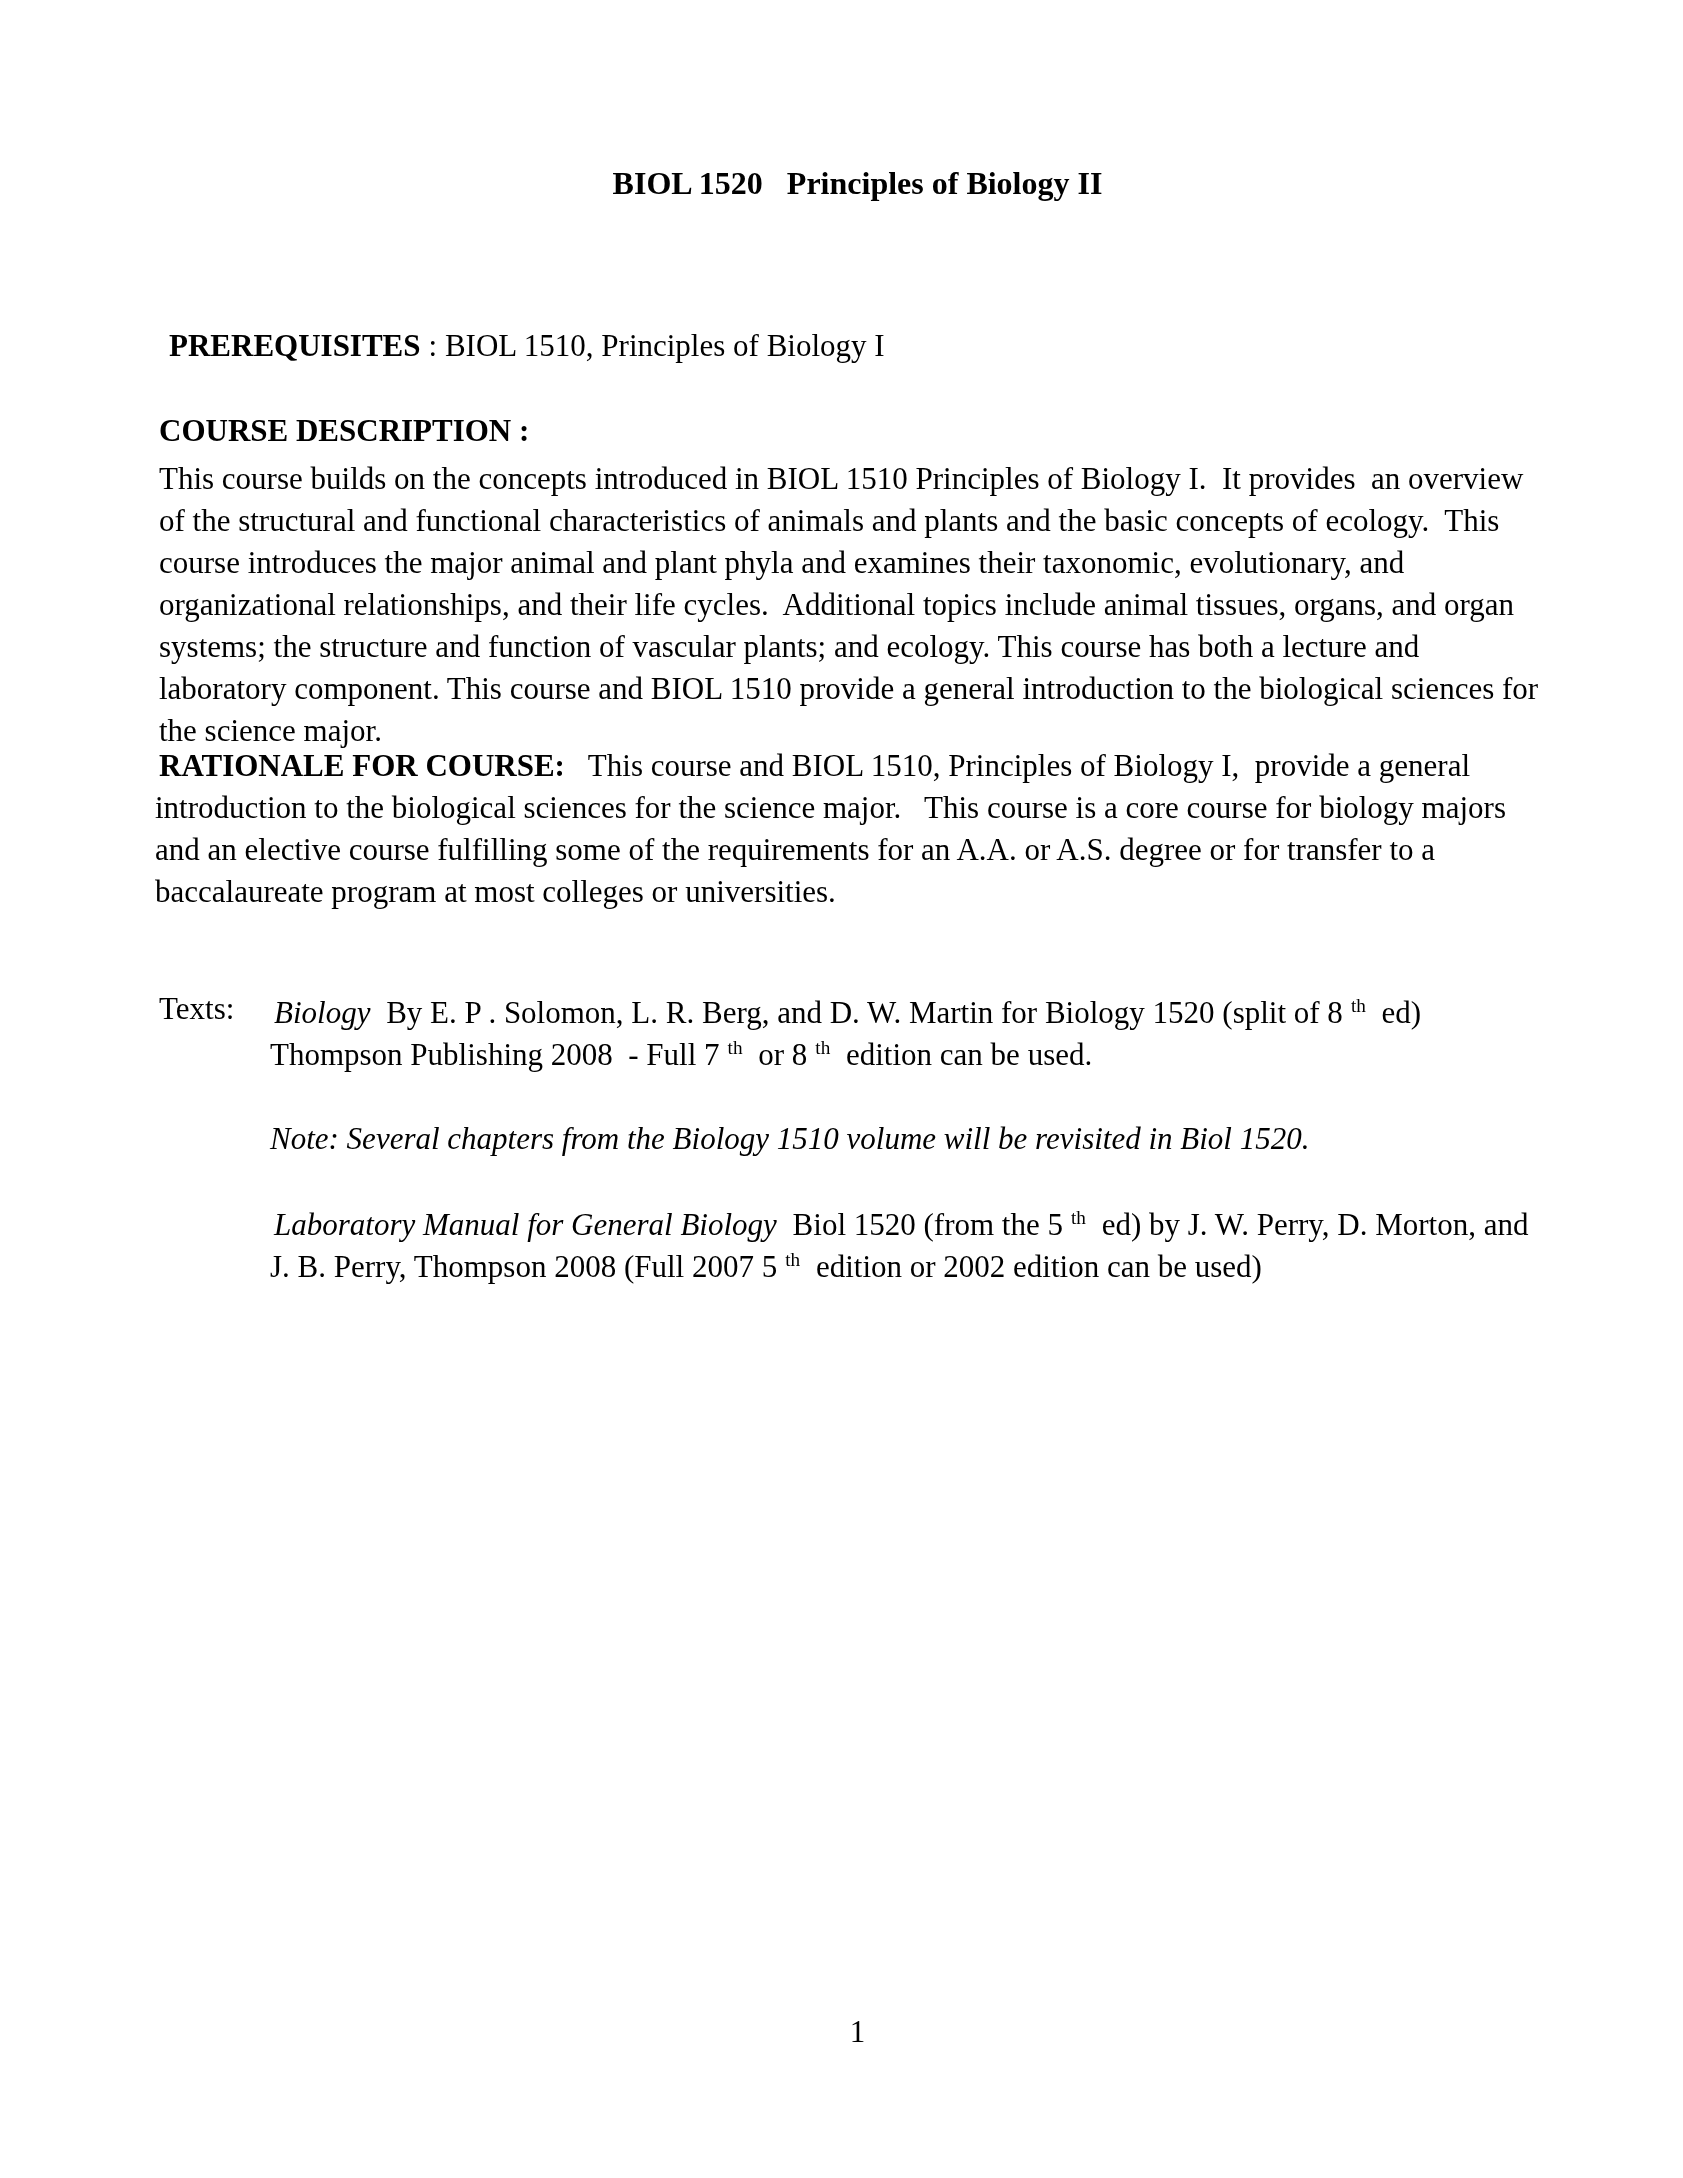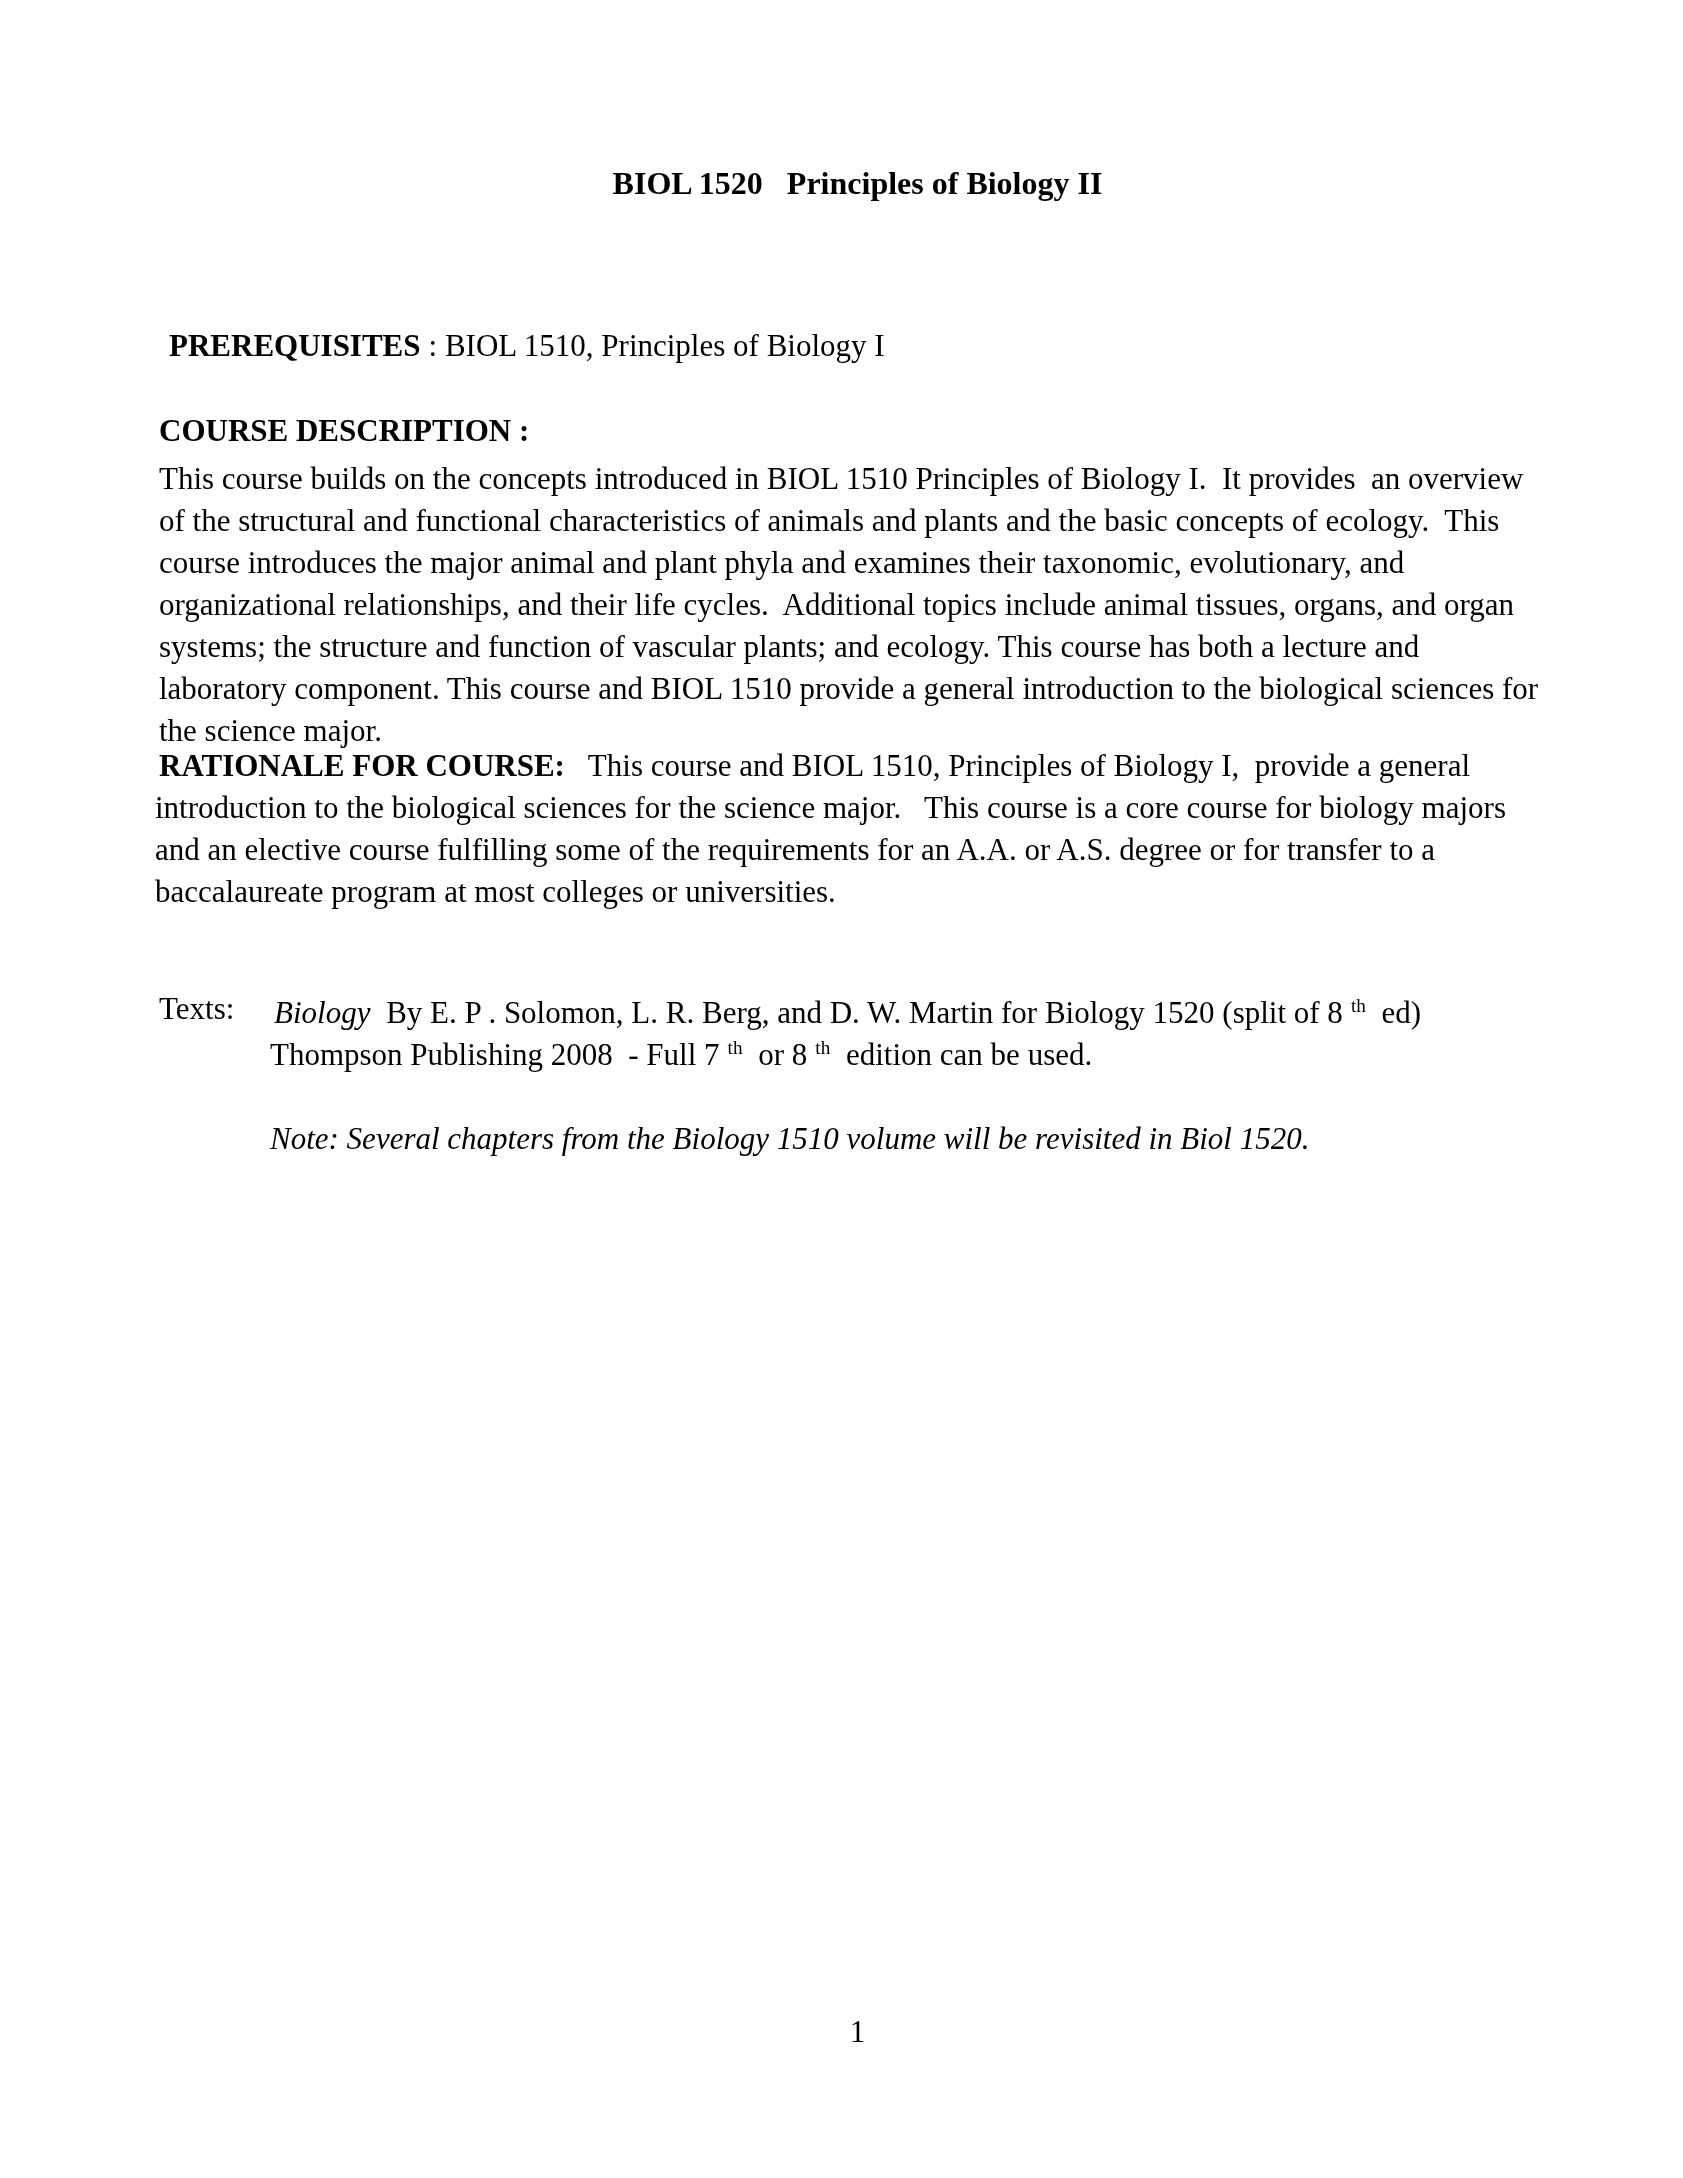--- a/index.html
+++ b/index.html
@@ -97,19 +97,20 @@
     <p data-bind="course_description.body">This course builds on the concepts introduced in BIOL 1510 Principles of Biology I.  It provides  an overview of the structural and functional characteristics of animals and plants and the basic concepts of ecology.  This course introduces the major animal and plant phyla and examines their taxonomic, evolutionary, and organizational relationships, and their life cycles.  Additional topics include animal tissues, organs, and organ systems; the structure and function of vascular plants; and ecology. This course has both a lecture and laboratory component. This course and BIOL 1510 provide a general introduction to the biological sciences for the science major.</p>
   </div>
 
   <p class="rationale"><span class="bold" data-bind="rationale.heading">RATIONALE FOR COURSE:</span><span data-bind="rationale.body">  This course and BIOL 1510, Principles of Biology I,  provide a general introduction to the biological sciences for the science major.   This course is a core course for biology majors and an elective course fulfilling some of the requirements for an A.A. or A.S. degree or for transfer to a baccalaureate program at most colleges or universities.</span></p>
 
   <div class="texts-row">
     <div class="texts-label" data-bind="texts.label">Texts:</div>
     <div class="texts-content">
       <p class="para-book1" data-bind-rich="texts.book1_segments"><span class="italic">Biology</span><span> By E. P . Solomon, L. R. Berg, and D. W. Martin for Biology 1520 (split of 8</span><sup>th</sup><span> ed) Thompson Publishing 2008  - Full 7</span><sup>th</sup><span> or 8</span><sup>th</sup><span> edition can be used.</span></p>
       <p class="para-note" data-bind="texts.note">Note: Several chapters from the Biology 1510 volume will be revisited in Biol 1520.</p>
+      <p class="para-book2" data-bind-rich="texts.book2_segments"><span class="italic">Laboratory Manual for General Biology</span><span> Biol 1520 (from the 5</span><sup>th</sup><span> ed) by J. W. Perry, D. Morton, and J. B. Perry, Thompson 2008 (Full 2007 5</span><sup>th</sup><span> edition or 2002 edition can be used)</span></p>
     </div>
   </div>
 
   <div class="page-number" data-bind="document.page_number">1</div>
 
 </div>
 
 
 </body></html>

